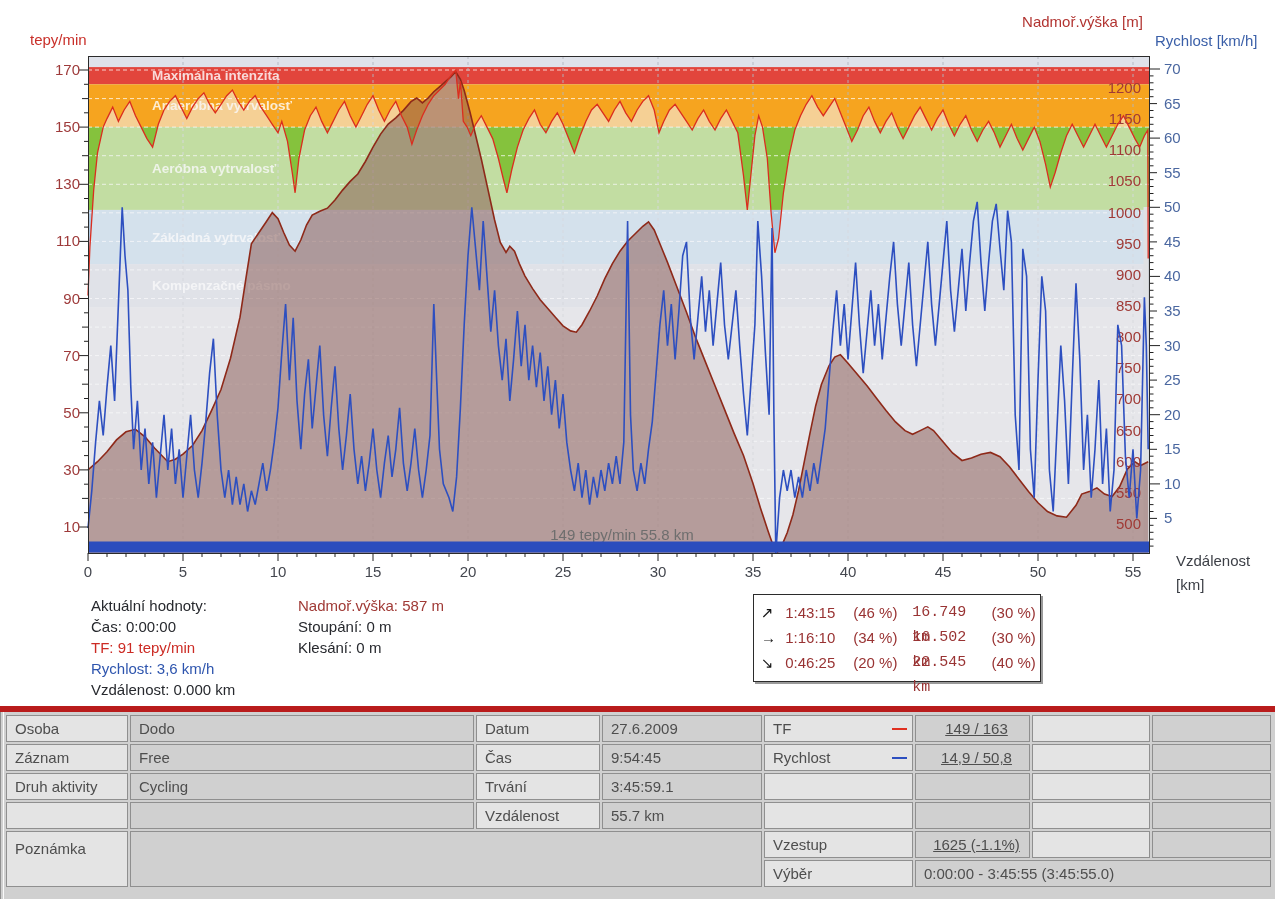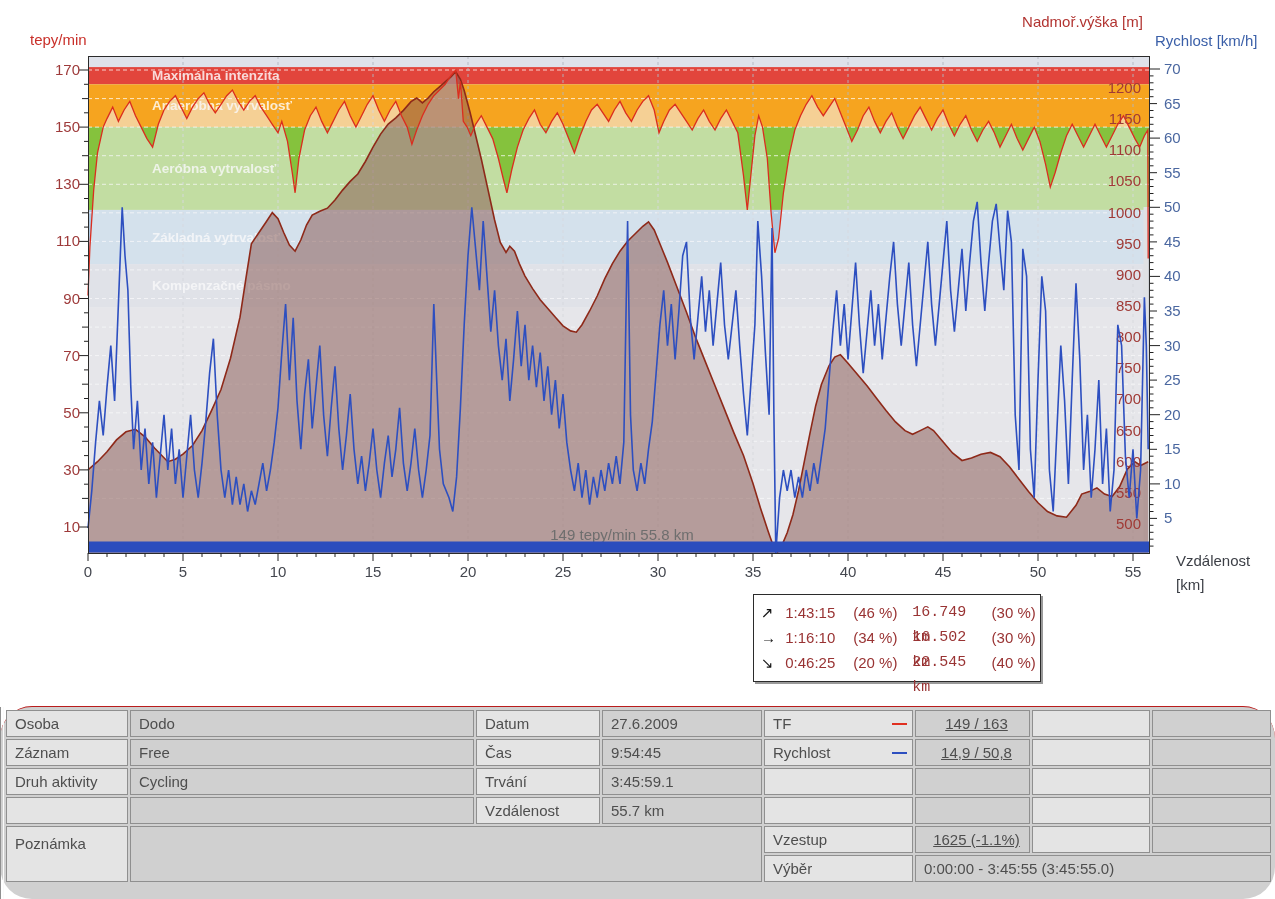--- a/index.html
+++ b/index.html
@@ -25,21 +25,21 @@
   #summary-box{position:absolute;left:753px;top:594px;width:288px;height:88px;background:#fff;
                border:1px solid #2b2b2b;box-shadow:2px 2px 0 #9a9a9a;padding-top:5px;box-sizing:border-box;}
   .sum-row{display:flex;height:25px;line-height:25px;font-size:15px;color:#993333;padding-left:7px;}
   .sum-arrow{width:25px;color:#141414;}
   .sum-time{width:62px;}
   .sum-pct{width:61px;margin-left:8px;}
   .sum-dist{width:82px;font-family:Liberation Mono, monospace;}
   .sum-pct2{width:50px;}
   
   #table-region{position:absolute;left:0;top:706px;width:1275px;height:193px;background:#d0d0d0;
-                border-top:1px solid #b91c1c;box-sizing:border-box;border-radius:32px;}
+                border-top:6px solid #b91c1c;box-sizing:border-box;}
   .edge-line{position:absolute;top:0;width:1px;height:192px;background:#8f8f8f;}
   #session-table{position:absolute;left:4px;top:1px;border-collapse:separate;border-spacing:2px;
                  font-size:15px;color:#4e4e4e;table-layout:fixed;}
   #session-table td{border:1px solid #8f8f8f;height:27px;padding:0 0 0 8px;overflow:hidden;
                     white-space:nowrap;box-sizing:border-box;}
   td.lt{background:#e4e4e4;}   
   td.vt{background:#d0d0d0;}   
   td.ct{background:#d0d0d0;text-align:center;padding-left:0;text-decoration:underline;}
   .swatch-cell{display:flex;align-items:center;}
   .swatch-cell span:first-child{flex:1;}
@@ -309,20 +309,32 @@
           <text x="1164" y="454.3" font-size="15" fill="#4a67a0">15</text>
           <text x="1164" y="488.9" font-size="15" fill="#4a67a0">10</text>
           <text x="1164" y="523.4" font-size="15" fill="#4a67a0">5</text>
         </svg></div>
     <div class="axis-title" id="t-hr">tepy/min</div>
     <div class="axis-title" id="t-alt">Nadmoř.výška [m]</div>
     <div class="axis-title" id="t-sp">Rychlost [km/h]</div>
     <div class="axis-title" id="t-x1">Vzdálenost</div>
     <div class="axis-title" id="t-x2">[km]</div>
 
+    <div class="stat-col" id="stats-a">
+      <div>Aktuální hodnoty:</div>
+      <div>Čas: 0:00:00</div>
+      <div class="red-line">TF: 91 tepy/min</div>
+      <div class="blue-line">Rychlost: 3,6 km/h</div>
+      <div>Vzdálenost: 0.000 km</div>
+    </div>
+    <div class="stat-col" id="stats-b">
+      <div class="darkred-line">Nadmoř.výška: 587 m</div>
+      <div>Stoupání: 0 m</div>
+      <div>Klesání: 0 m</div>
+    </div>
 
     <div id="summary-box">
       <div class="sum-row">
         <span class="sum-arrow">↗</span>
         <span class="sum-time">1:43:15</span>
         <span class="sum-pct">(46 %)</span>
         <span class="sum-dist">16.749 km</span>
         <span class="sum-pct2">(30 %)</span>
       </div>
       <div class="sum-row">

